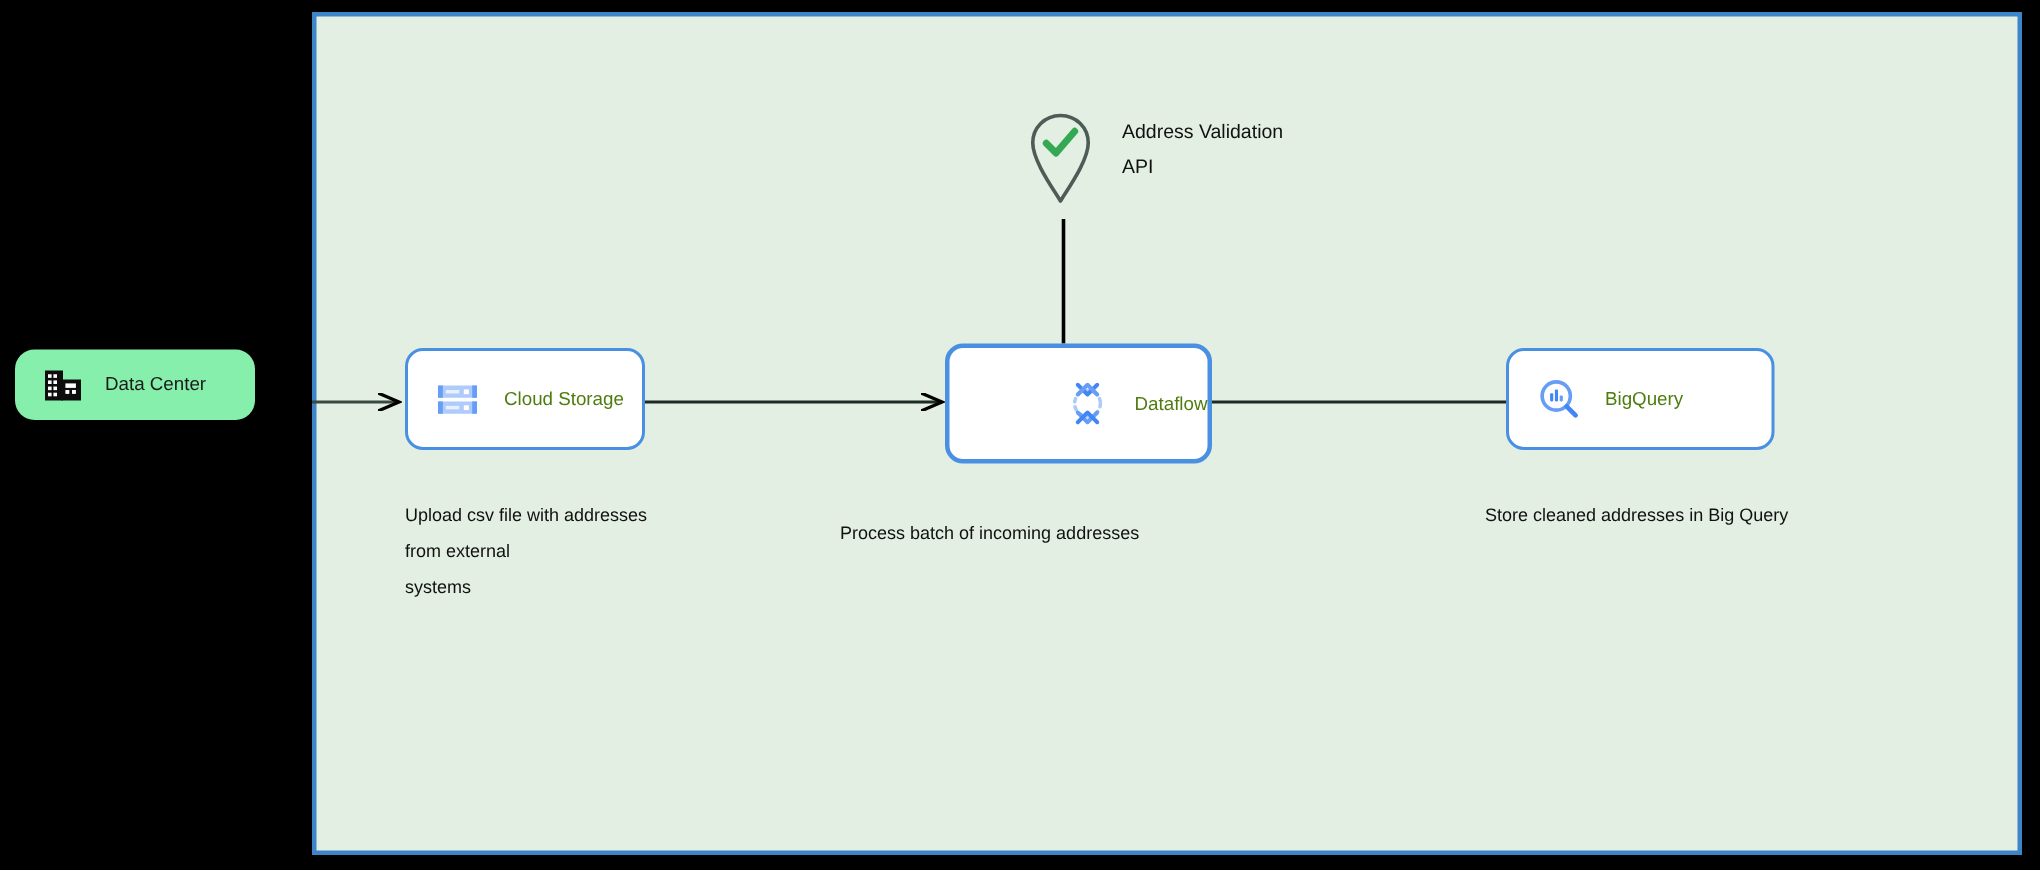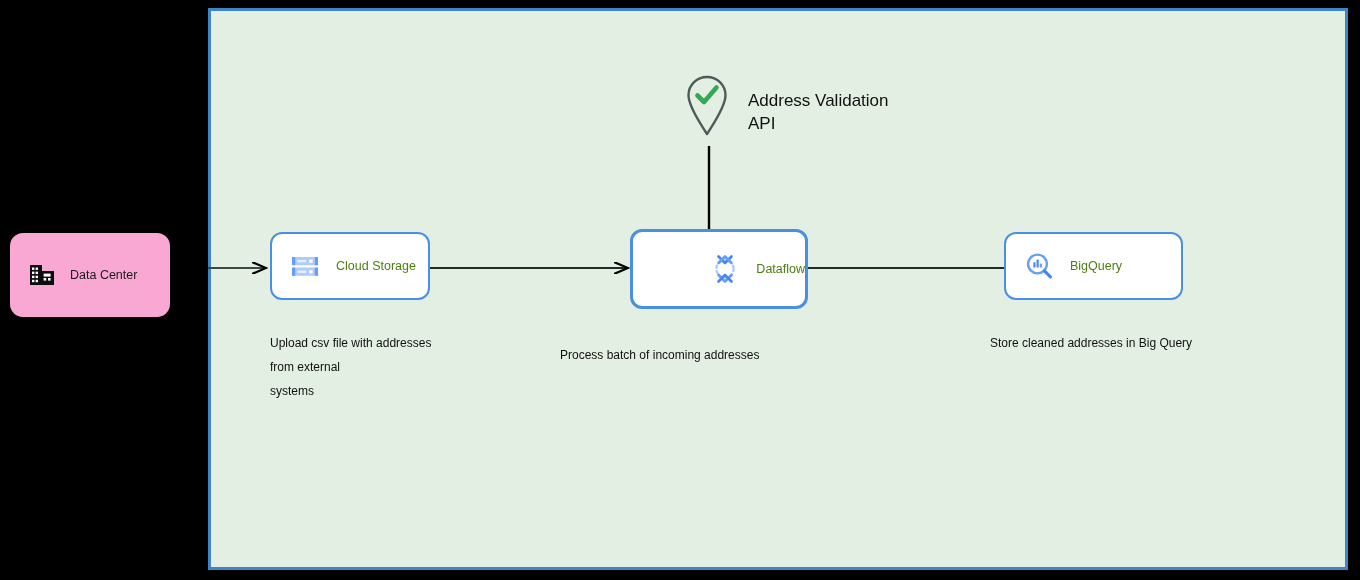--- a/index.html
+++ b/index.html
@@ -56,22 +56,22 @@
     color: #4d7c0f;
     white-space: nowrap;
   }
 
   
   #data-center-node {
     position: absolute;
     left: 10px;
     top: 233px;
     width: 160px;
-    height: 84px;
-    background: #f9a8d4;
+    height: 47px;
+    background: #86efac;
     border: none;
     border-radius: 13px;
     box-sizing: border-box;
     display: flex;
     align-items: center;
   }
   #data-center-node .node-icon {
     width: 28px;
     height: 28px;
     margin-left: 18px;
@@ -111,22 +111,22 @@
   #api-annotation .api-icon {
     position: absolute;
     left: 0;
     top: 0;
     width: 46px;
     height: 70px;
   }
   #api-annotation .api-label {
     position: absolute;
     left: 64px;
-    top: 15px;
-    font-size: 17px;
+    top: 2px;
+    font-size: 13px;
     line-height: 23px;
     color: #111111;
     white-space: pre-line;
   }
 
   
   #edges {
     position: absolute;
     left: 0;
     top: 0;

